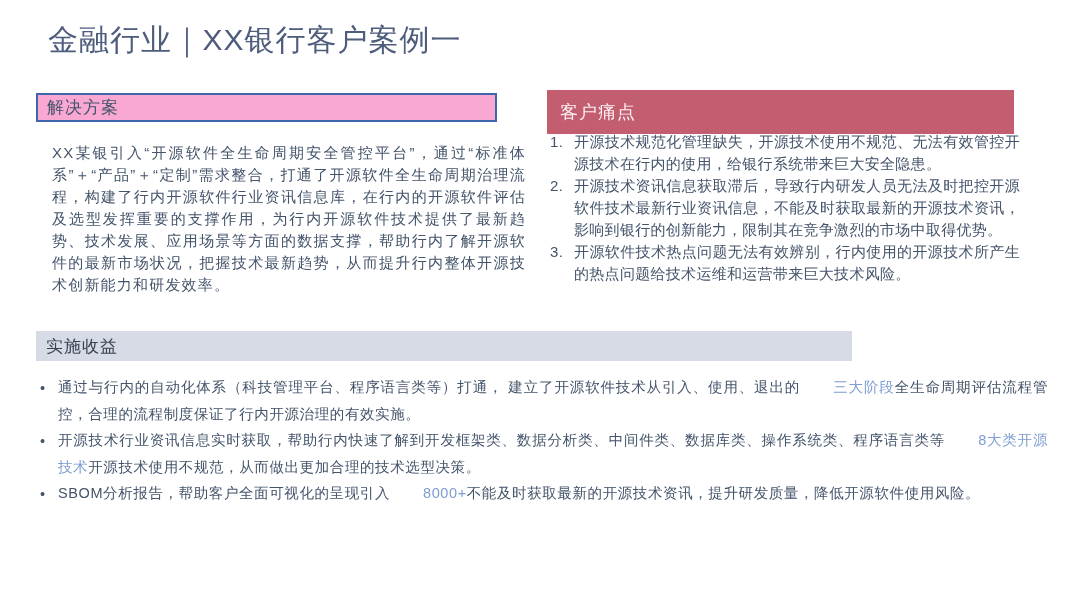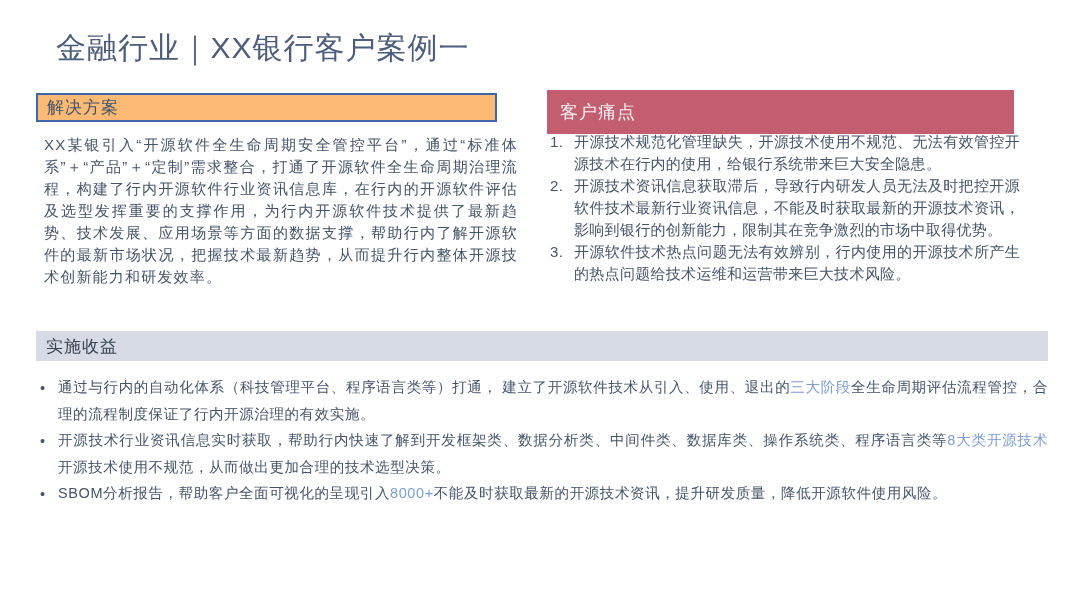--- a/index.html
+++ b/index.html
@@ -10,52 +10,52 @@
     background: #ffffff;
     overflow: hidden;
     font-family: "Liberation Sans", sans-serif;
   }
 
   
   .page-title {
     position: absolute;
     left: 40px;
     top: 12px;
-    margin: 16px;
+    margin: 8px;
     font-size: 30px;
     font-weight: 500;
     letter-spacing: 1px;
     color: #4e5d7c;
     font-family: "Liberation Sans", sans-serif;
   }
 
   
   .solution-header {
     position: absolute;
     left: 36px;
     top: 93px;
     width: 461px;
     height: 29px;
     box-sizing: border-box;
-    background: #fdba74;
+    background: #f9a8d4;
     border: 2px solid #3f66ab;
     display: flex;
     align-items: center;
     padding-left: 9px;
     font-family: "Liberation Serif", serif;
     font-size: 17px;
     color: #44546a;
     letter-spacing: 1px;
   }
   .solution-body {
     position: absolute;
     left: 40px;
     top: 130px;
     width: 474px;
-    margin: 4px;
+    margin: 12px;
     font-size: 15px;
     line-height: 22px;
     letter-spacing: 1.2px;
     color: #44546a;
     text-align: justify;
   }
 
   
   .pain-header {
     position: absolute;
@@ -85,21 +85,21 @@
   }
   .pain-item { display: flex; }
   .pain-num { flex: 0 0 24px; }
   .pain-text { flex: 1; text-align: justify; }
 
   
   .benefits-header {
     position: absolute;
     left: 36px;
     top: 331px;
-    width: 1012px;
+    width: 816px;
     height: 30px;
     box-sizing: border-box;
     background: #d6dbe5;
     display: flex;
     align-items: center;
     padding-left: 10px;
     font-family: "Liberation Serif", serif;
     font-size: 17px;
     color: #3b4454;
     letter-spacing: 1px;
@@ -110,21 +110,21 @@
     top: 374px;
     width: 1008px;
     font-size: 14.5px;
     line-height: 26.5px;
     color: #44546a;
     letter-spacing: 0.6px;
   }
   .benefit-item { display: flex; }
   .benefit-bullet { flex: 0 0 18px; padding-top: 1px; }
   .benefit-text { flex: 1; text-align: justify; }
-  .hl { color: #7e9dd1; }
+  .hl { color: #7e9dd1; margin-left: 33px; }
 </style>
 </head>
 <body>
 
 <div class="slide">
 
   <h1 class="page-title">金融行业｜XX银行客户案例一</h1>
 
   <div class="solution-header">
     <span>解决方案</span>

